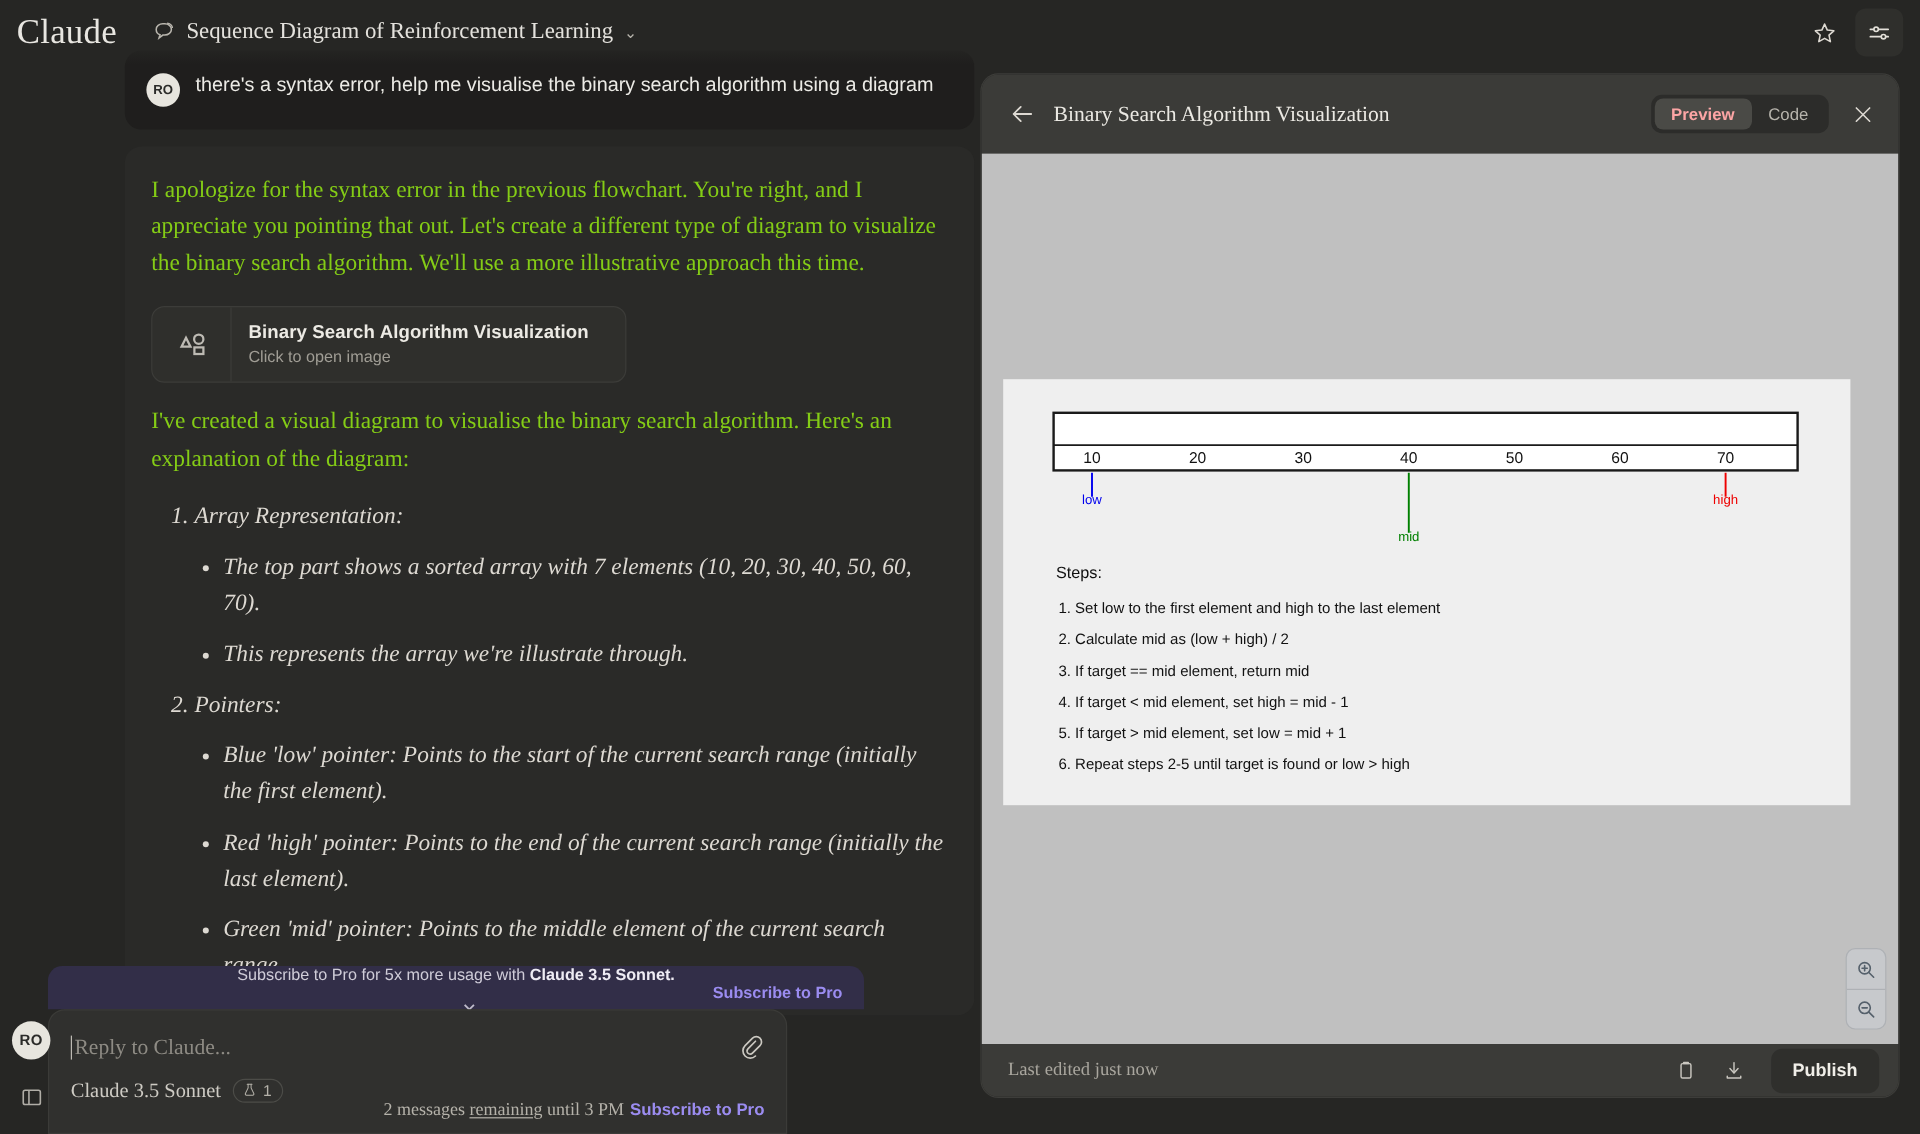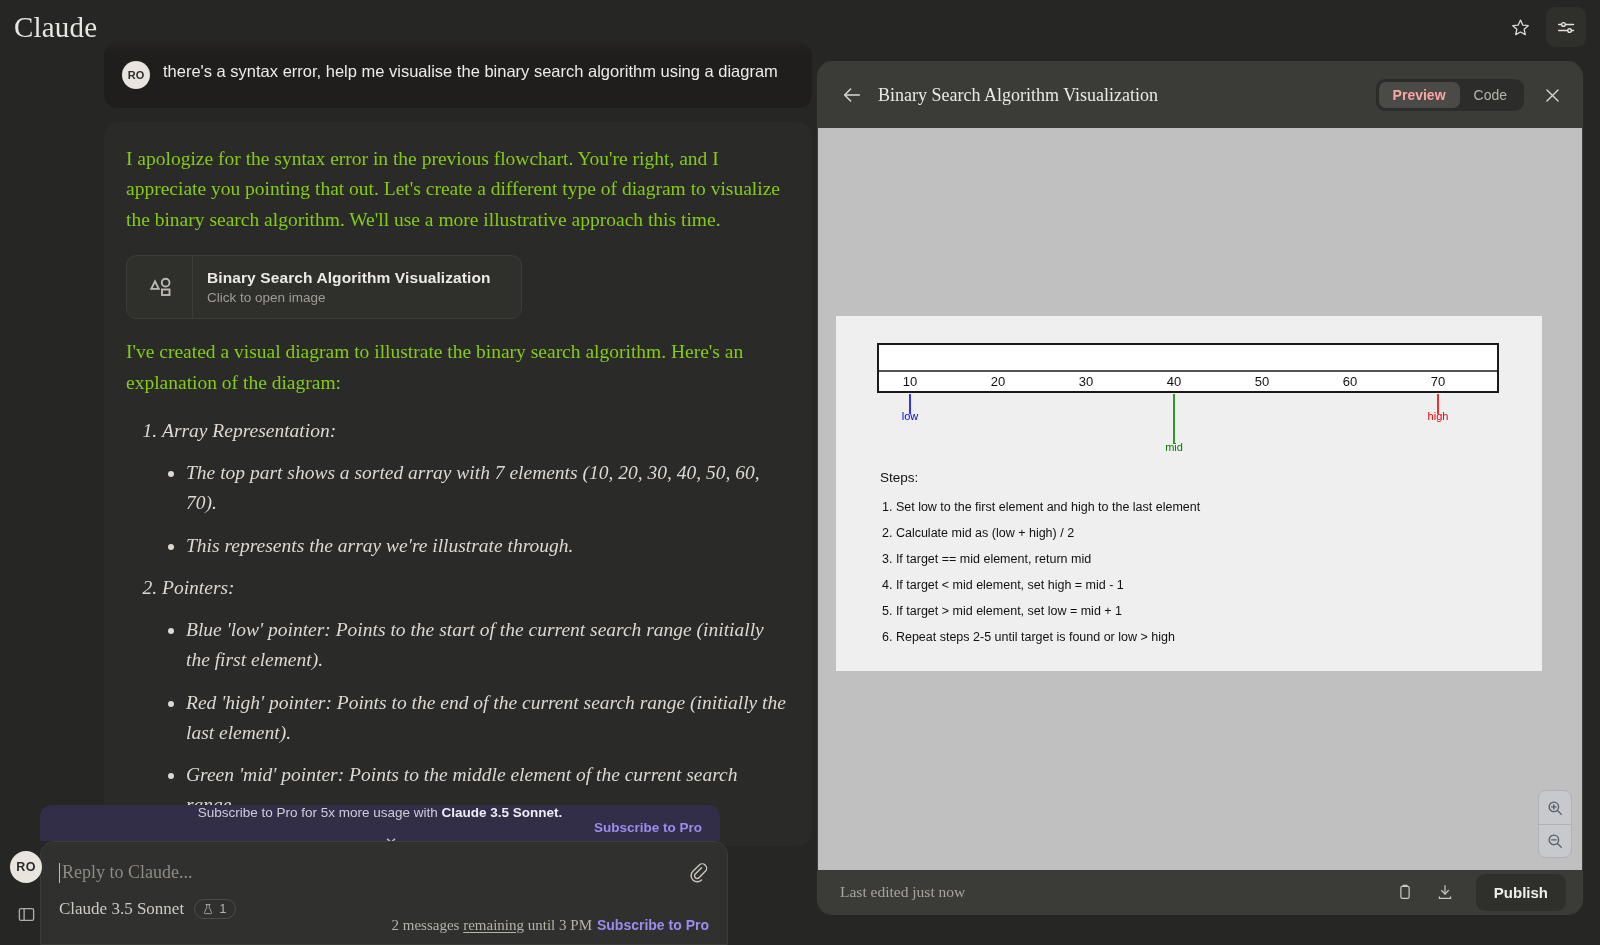--- a/index.html
+++ b/index.html
@@ -108,21 +108,21 @@
     background: #322e48; border-radius: 12px 12px 0 0;
     display: flex; align-items: center; padding: 0 18px; z-index: 25; flex-direction: column;
   }
   .promo-text { font-size: 13.5px; color: #cfccd8; }
   .promo-text b { color: #eeecf4; }
   .promo-cta { margin-left: auto; font-size: 13.5px; color: #9b8cf0; font-weight: bold; cursor: pointer; }
   .promo-x { margin-left: 22px; color: #bfbccb; font-size: 15px; cursor: pointer; line-height: 1; }
 
   
   .composer {
-    position: absolute; left: 40px; bottom: 0; width: 688px; height: 104px;
+    position: absolute; left: 40px; bottom: 0; width: 616px; height: 104px;
     background: #30302e; border: 1px solid #3b3b38; border-radius: 14px 14px 0 0;
     z-index: 26;
   }
   .composer-input-row { display: flex; align-items: flex-start; padding: 20px 18px 0 18px; }
   .caret {
     width: 1px; height: 20px; background: #bdbab3; margin-top: 1px; margin-right: 2px;
   }
   .placeholder {
     font-family: "Liberation Serif", serif; font-size: 18px; color: #8e8b84;
   }
@@ -199,20 +199,30 @@
   .dg-step { font-family: "Liberation Sans", sans-serif; font-size: 12.5px; fill: #111; }
 </style>
 </head>
 <body>
 
 <div id="app">
 
   <div class="topbar">
     <div class="brand">Claude</div>
 
+    <div class="convo-chip">
+      <span>
+        <svg width="19" height="19" viewBox="0 0 24 24" fill="none" stroke="#b9b6ae" stroke-width="1.6">
+          <path d="M4 12a7 6 0 0 1 7-6h2a7 6 0 0 1 0 12h-2l-4 3 1-3.4A6 6 0 0 1 4 12z"></path>
+          <path d="M15.5 5.5a6 5 0 0 1 5.5 5"></path>
+        </svg>
+      </span>
+      <span class="convo-title">Sequence Diagram of Reinforcement Learning</span>
+      <span class="chev">⌄</span>
+    </div>
 
     <div class="topbar-right">
       <button class="icon-btn">
         <svg width="21" height="21" viewBox="0 0 24 24" fill="none" stroke="#ddd9d2" stroke-width="1.5" stroke-linejoin="round">
           <polygon points="12,3.5 14.6,9.2 20.8,9.9 16.2,14.1 17.5,20.2 12,17.1 6.5,20.2 7.8,14.1 3.2,9.9 9.4,9.2"></polygon>
         </svg>
       </button>
       <button class="icon-btn filled">
         <svg width="21" height="21" viewBox="0 0 24 24" fill="none" stroke="#e3e0d9" stroke-width="1.6" stroke-linecap="round">
           <line x1="3" y1="8.5" x2="20" y2="8.5"></line>
@@ -256,21 +266,21 @@
                 <circle cx="16.5" cy="8.5" r="3.1"></circle>
                 <rect x="13.6" y="14" width="6" height="4.4"></rect>
               </svg>
             </div>
             <div class="artifact-meta">
               <div class="artifact-title">Binary Search Algorithm Visualization</div>
               <div class="artifact-sub">Click to open image</div>
             </div>
           </div>
 
-          <div class="a-para" style="margin-top:18px">I've created a visual diagram to illustrate the binary search algorithm. Here's an explanation of the diagram:</div>
+          <div class="a-para" style="margin-top:18px">I've created a visual diagram to visualise the binary search algorithm. Here's an explanation of the diagram:</div>
 
           <div class="a-list">
             <ol class="lvl1">
               <li>
                 <span>Array Representation:</span>
                 <ul class="lvl2">
                   <li>The top part shows a sorted array with 7 elements (10, 20, 30, 40, 50, 60, 70).</li>
                   <li>This represents the array we're illustrate through.</li>
                 </ul>
               </li>

